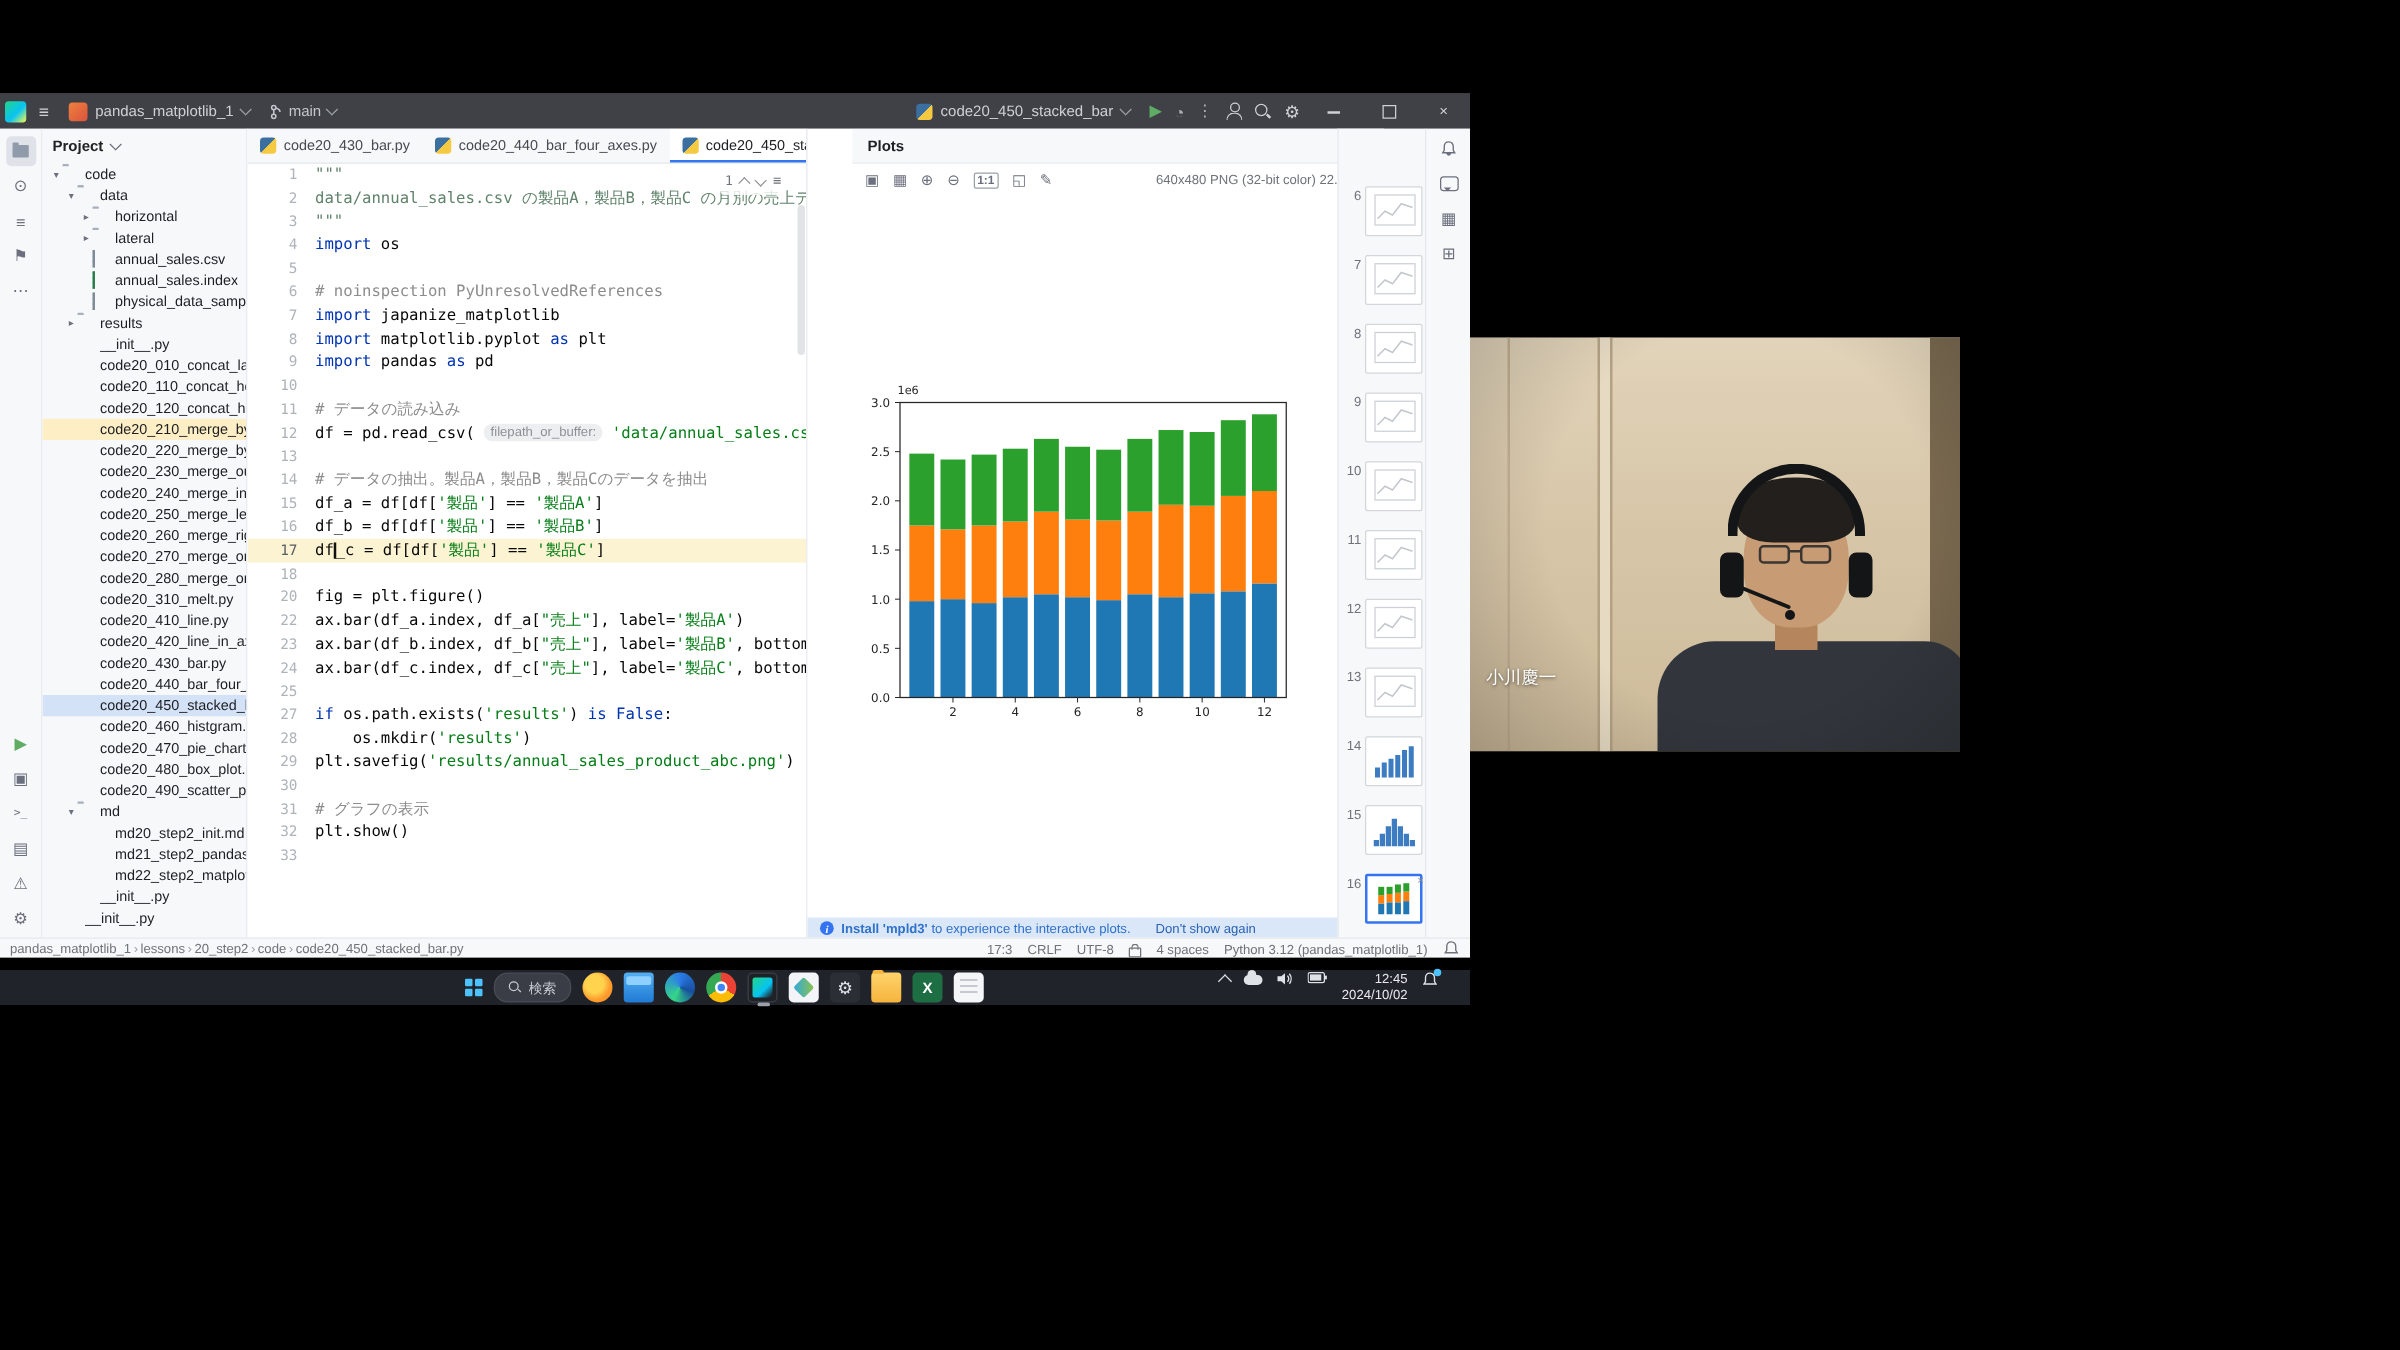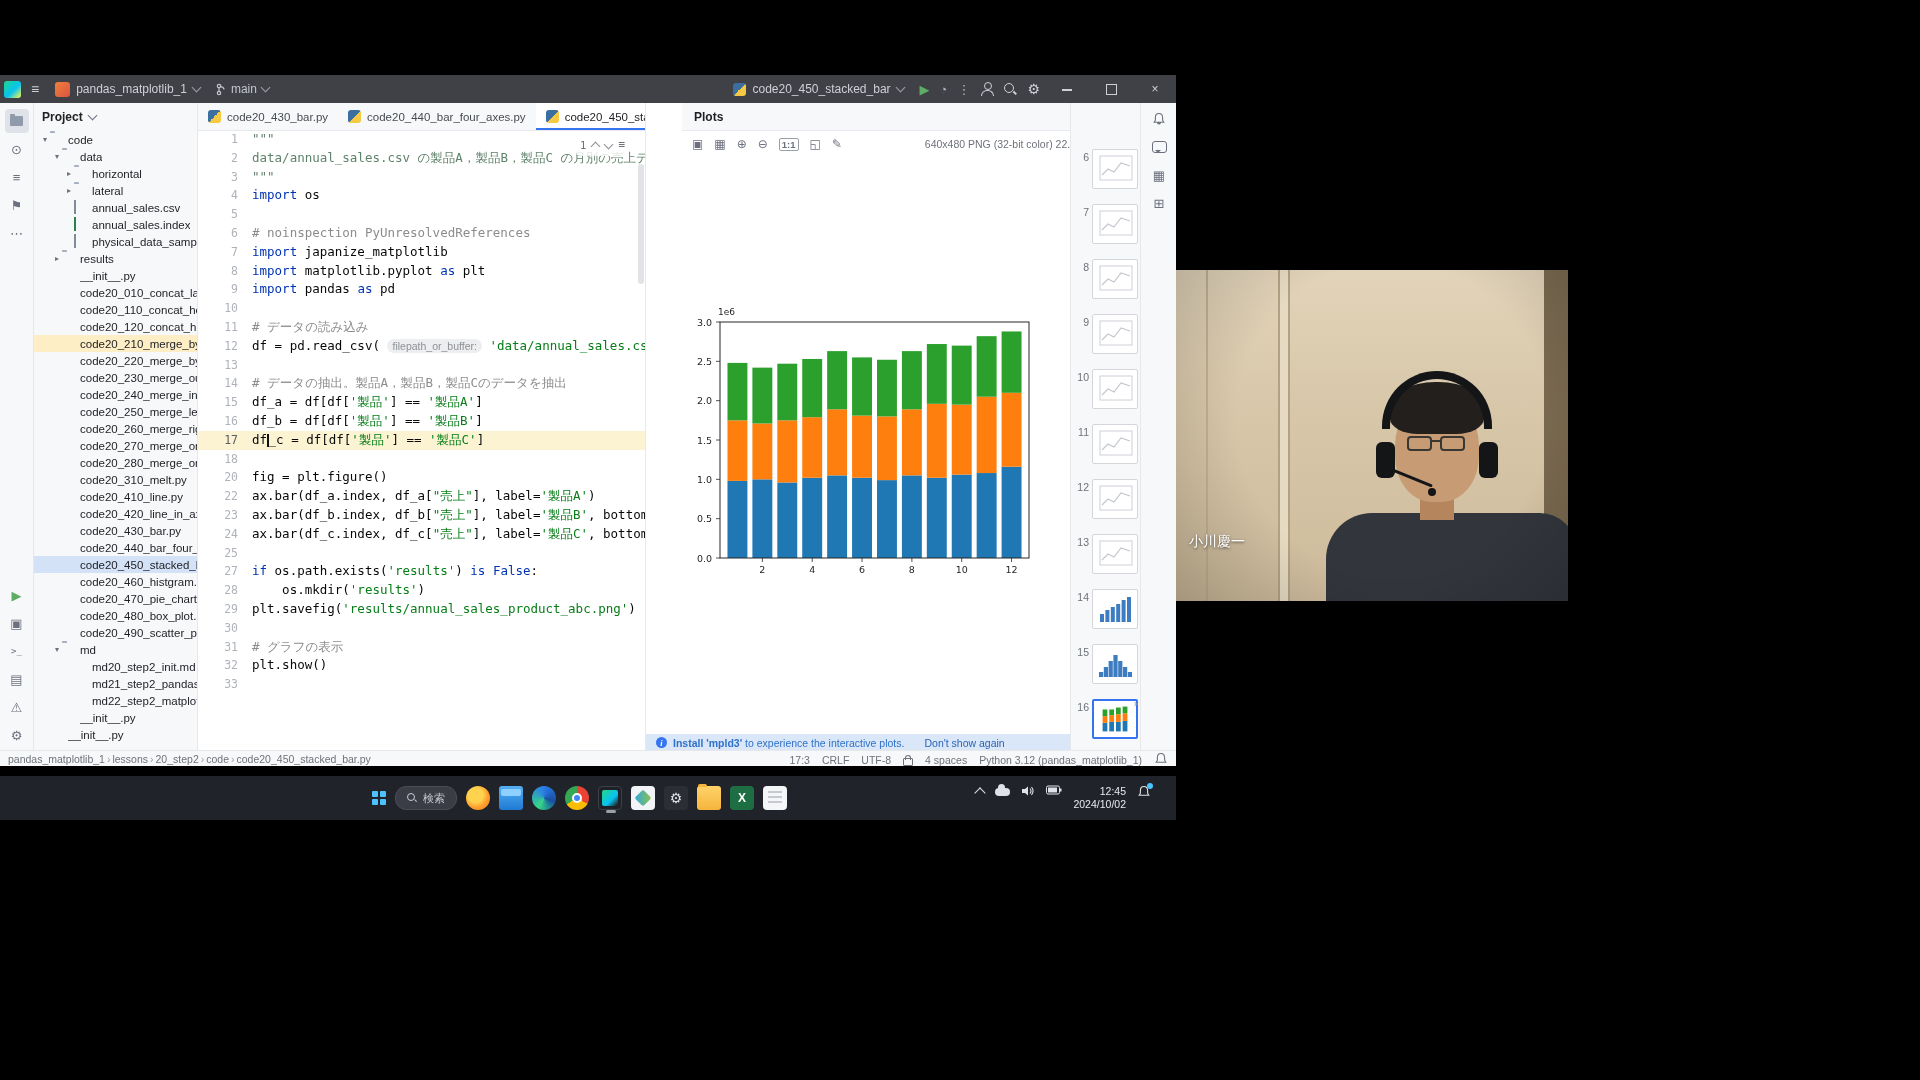--- a/index.html
+++ b/index.html
@@ -121,21 +121,21 @@
 
   
   .statusbar{position:absolute;left:0;right:0;bottom:0;height:15px;background:#f7f8fa;border-top:1px solid #e6e8eb;
              display:flex;align-items:center;font-size:10.5px;color:#6e7279;padding:0 8px;gap:4px;}
   .crumb-sep{color:#9da1a8;margin:0 2px;}
   .sb-right{margin-left:auto;display:flex;align-items:flex-end;gap:12px;}
   .lock-ic{width:8px;height:6px;border:1px solid #6e7279;border-radius:1px;position:relative;margin-top:3px;}
   .lock-ic::before{content:"";position:absolute;top:-4px;left:1px;width:4px;height:4px;border:1px solid #6e7279;border-bottom:none;border-radius:3px 3px 0 0;}
 
   
-  .taskbar{position:absolute;left:0;top:776px;width:1176px;height:44px;background:#21232a;display:flex;align-items:center;color:#e8eaee;}
+  .taskbar{position:absolute;left:0;top:776px;width:1176px;height:28px;background:#21232a;display:flex;align-items:center;color:#e8eaee;}
   .tb-center{display:flex;align-items:center;gap:9px;margin-left:372px;}
   .win-logo{width:14px;height:14px;display:grid;grid-template-columns:6px 6px;grid-template-rows:6px 6px;gap:2px;}
   .win-logo span{background:#4cc2ff;border-radius:1px;}
   .search-pill{height:22px;border-radius:11px;background:#3a3d46;border:1px solid #4a4d55;display:flex;align-items:center;gap:6px;padding:0 11px;font-size:11px;color:#c9ccd2;}
   .mag-s{width:10px;height:10px;position:relative;flex:0 0 10px;}
   .mag-s::before{content:"";position:absolute;left:0;top:0;width:6px;height:6px;border:1.3px solid #c9ccd2;border-radius:50%;}
   .mag-s::after{content:"";position:absolute;left:7px;top:7px;width:3px;height:1.3px;background:#c9ccd2;transform:rotate(45deg);}
   .app{width:24px;height:24px;border-radius:4px;position:relative;flex:0 0 24px;}
   .app.active::after{content:"";position:absolute;bottom:-4px;left:7px;width:10px;height:3px;border-radius:2px;background:#9aa0aa;}
   .app-widgets{border-radius:50%;background:radial-gradient(circle at 40% 38%,#ffd34d 0 35%,#ff9d2e 60%,#f28b1d 100%);}

